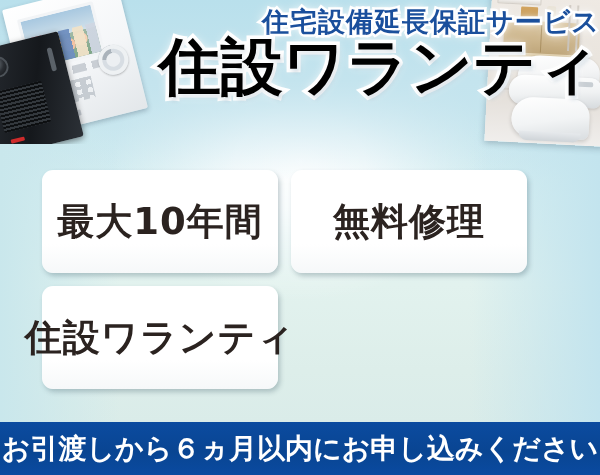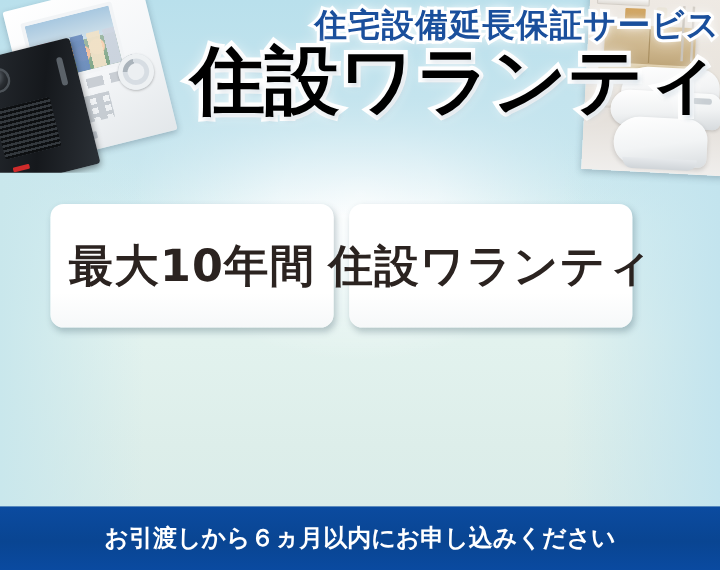--- a/index.html
+++ b/index.html
@@ -272,21 +272,21 @@
   }
 
   
   .bottom-bar{
     position:absolute; left:0; bottom:0; width:600px; height:53px;
     background:linear-gradient(180deg,#0b4ba0 0%, #094592 55%, #0a4aa0 100%);
     display:flex; align-items:center; justify-content:center;
     z-index:7;
   }
   .bottom-text{
-    font-size:20px;
+    font-size:28px;
     font-weight:bold;
     color:#ffffff;
     letter-spacing:0px;
     white-space:nowrap;
   }
 </style>
 </head>
 <body>
 
 <div class="banner">
@@ -335,20 +335,23 @@
   <div class="headline">
     <div class="subtitle">住宅設備延長保証サービス</div>
     <div class="maintitle">住設ワランティ</div>
   </div>
 
   <div class="features">
     <div class="feature-box">
       <span class="feature-label">最大10年間</span>
     </div>
     <div class="feature-box">
+      <span class="feature-label">無料修理</span>
+    </div>
+    <div class="feature-box">
       <span class="feature-label">住設ワランティ</span>
     </div>
   </div>
 
   <div class="bottom-bar">
     <span class="bottom-text">お引渡しから６ヵ月以内にお申し込みください</span>
   </div>
 
 </div>
 

